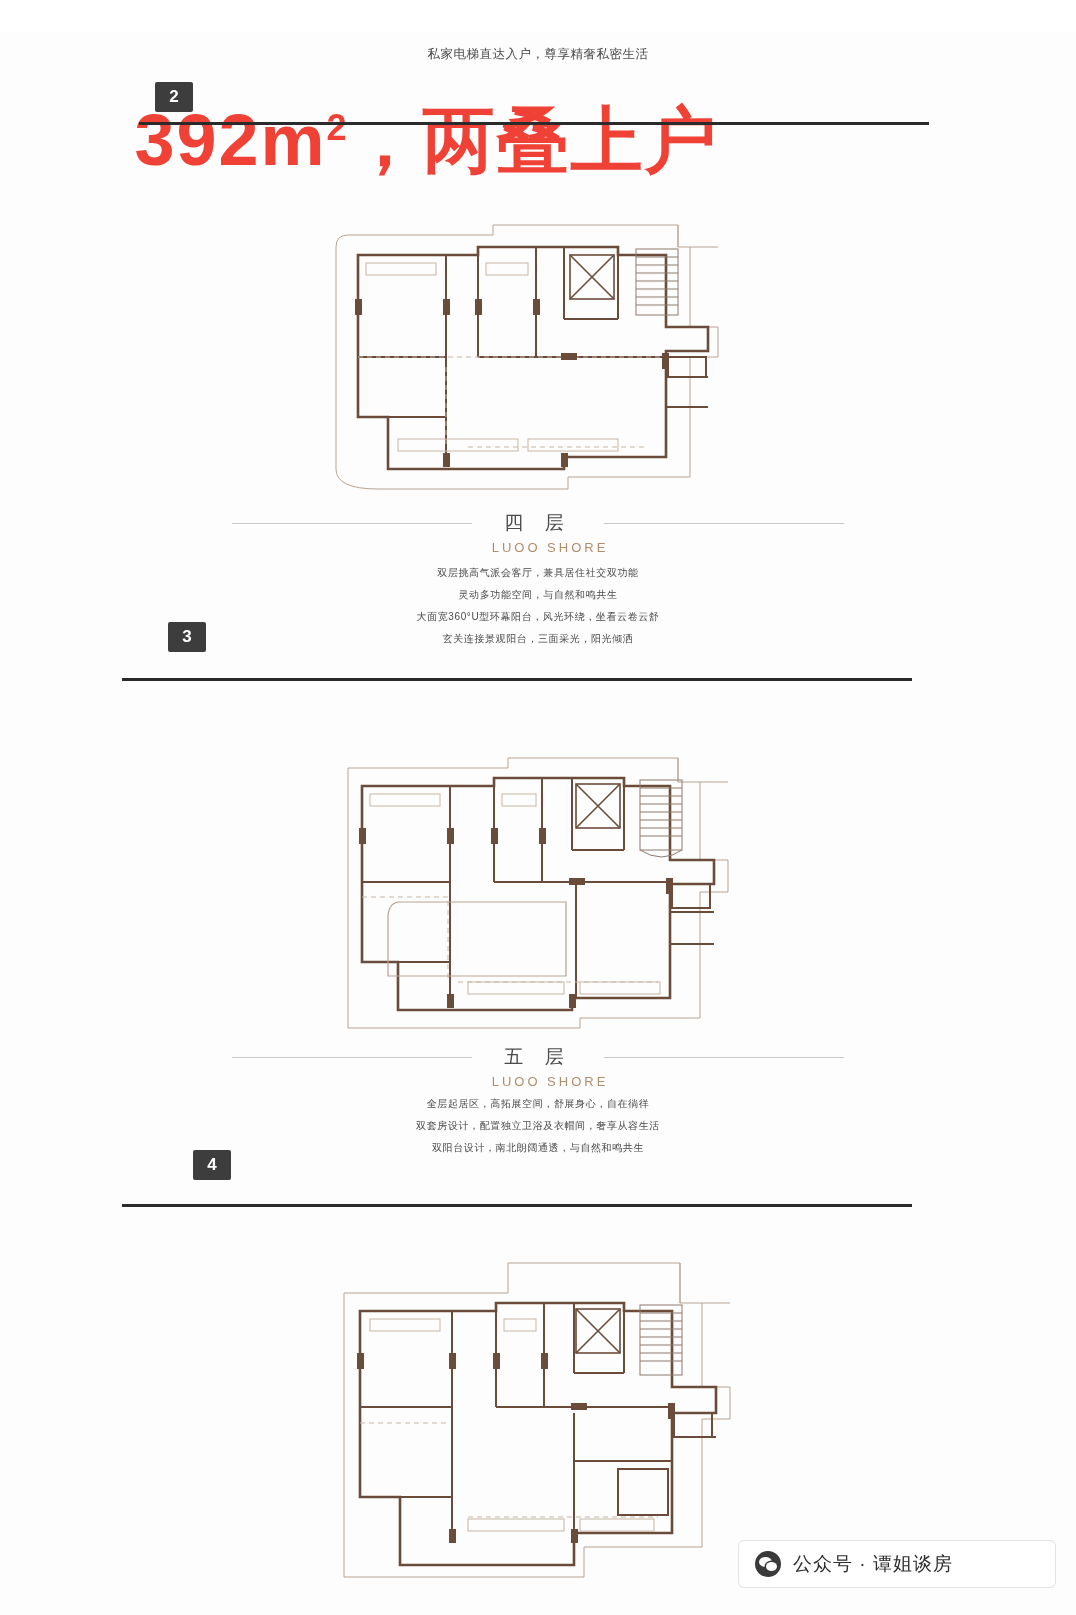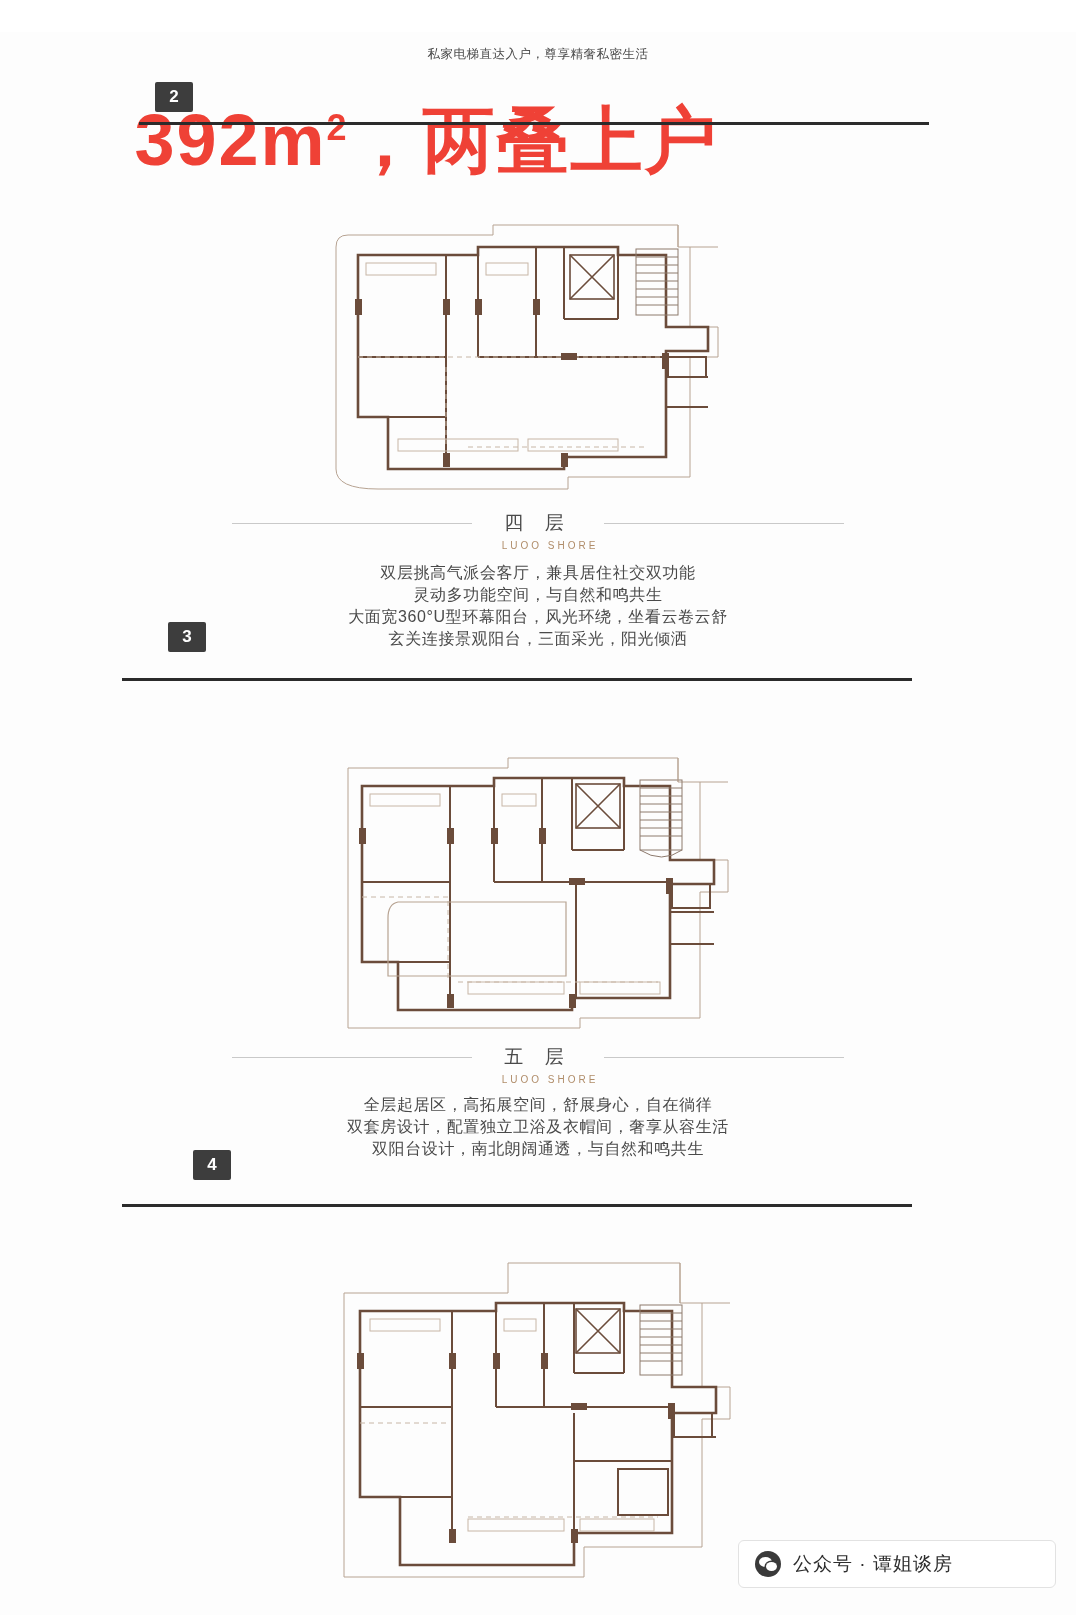--- a/index.html
+++ b/index.html
@@ -99,42 +99,42 @@
     left: 0;
     text-align: center;
   }
   .floor-title {
     font-size: 19px;
     letter-spacing: 8px;
     color: #4a4a4a;
     display: inline-block;
   }
   .floor-sub {
-    font-size: 10px;
+    font-size: 13px;
     letter-spacing: 3px;
     color: #b08d6a;
     margin-top: 4px;
     padding-left: 24px;
   }
   .label-line {
     position: absolute;
     height: 1px;
     background: #c9c9c9;
     top: 13px;
   }
   .label-line.left  { left: 232px;  width: 240px; }
   .label-line.right { right: 232px; width: 240px; }
 
   
   .desc {
     position: absolute;
     width: 1076px;
     left: 0;
     text-align: center;
-    font-size: 16px;
+    font-size: 10px;
     line-height: 22px;
     color: #4a4a4a;
     letter-spacing: 0.6px;
   }
   .desc div { white-space: nowrap; }
 
   
   .footer {
     position: absolute;
     left: 738px;
@@ -342,21 +342,21 @@
     </svg>
   </div>
 
   <div class="floor-label-row" style="top:1012px;">
     <div class="label-line left"></div>
     <div class="label-line right"></div>
     <div class="floor-title">五 层</div>
     <div class="floor-sub">LUOO SHORE</div>
   </div>
 
-  <div class="desc" style="top:1062px;">
+  <div class="desc" style="top:1062px;font-family:Liberation Mono, monospace;">
     <div>全层起居区，高拓展空间，舒展身心，自在徜徉</div>
     <div>双套房设计，配置独立卫浴及衣帽间，奢享从容生活</div>
     <div>双阳台设计，南北朗阔通透，与自然和鸣共生</div>
   </div>
 
   <div class="plan" style="top:1215px;">
     <svg class="fp" width="440" height="340" viewBox="0 0 440 340">
       <g fill="none" stroke="#8d7a6d" stroke-width="1">
         <path d="M26 46 L190 46 L190 16 L362 16 L362 56 L384 56 L384 140 L412 140 L412 172 L384 172
                  L384 300 L266 300 L266 330 L96 330 L26 330 Z" stroke="#b7a392"></path>

